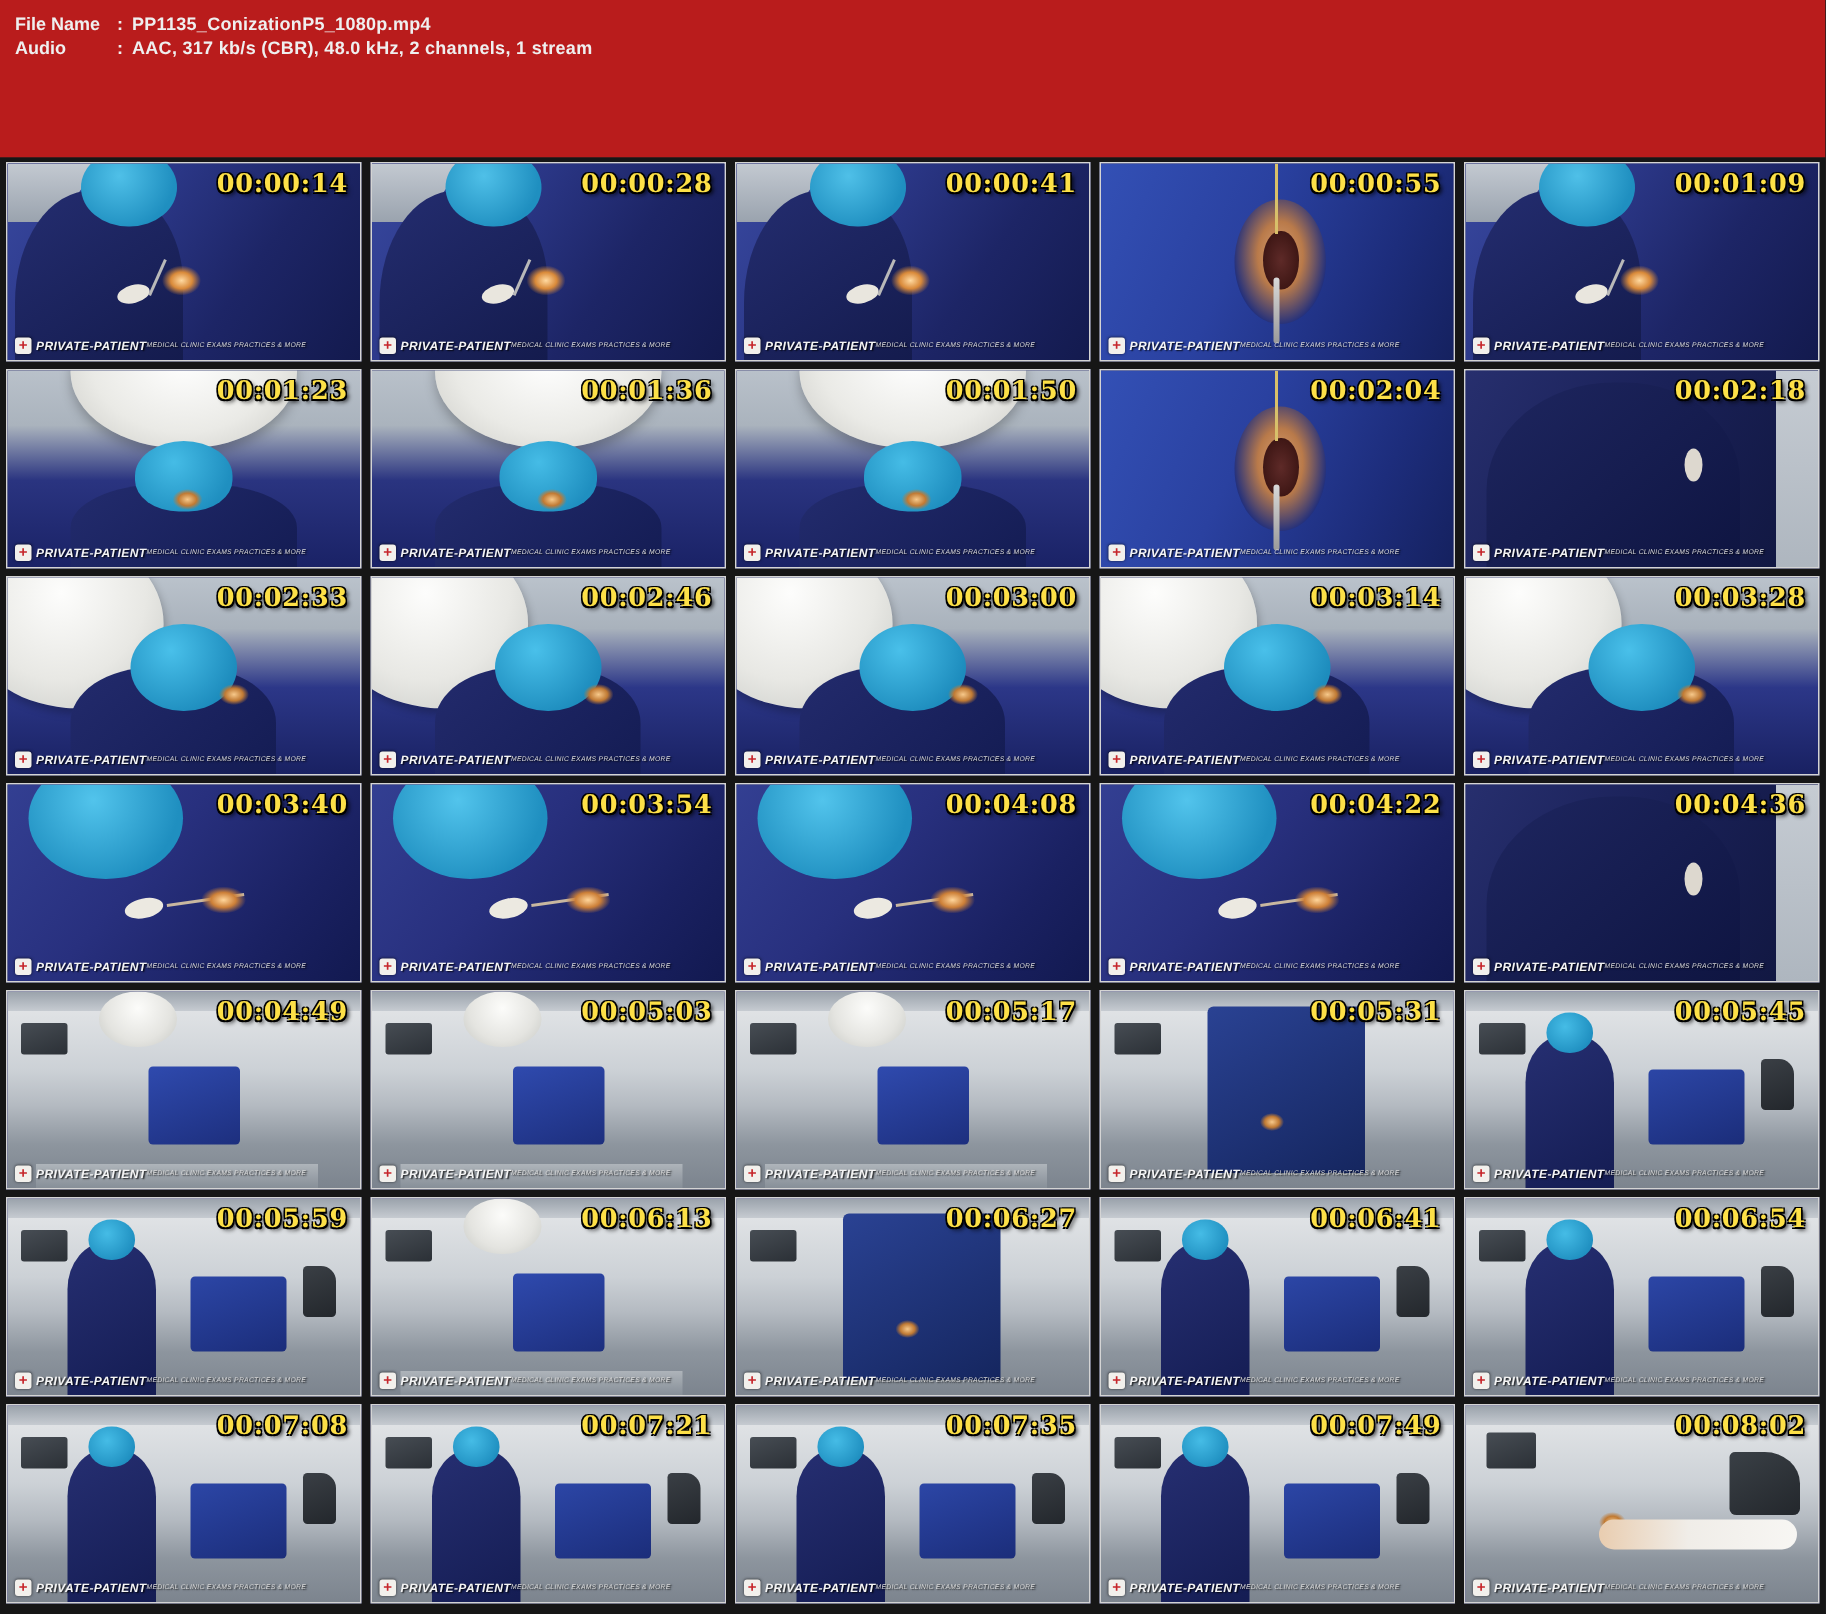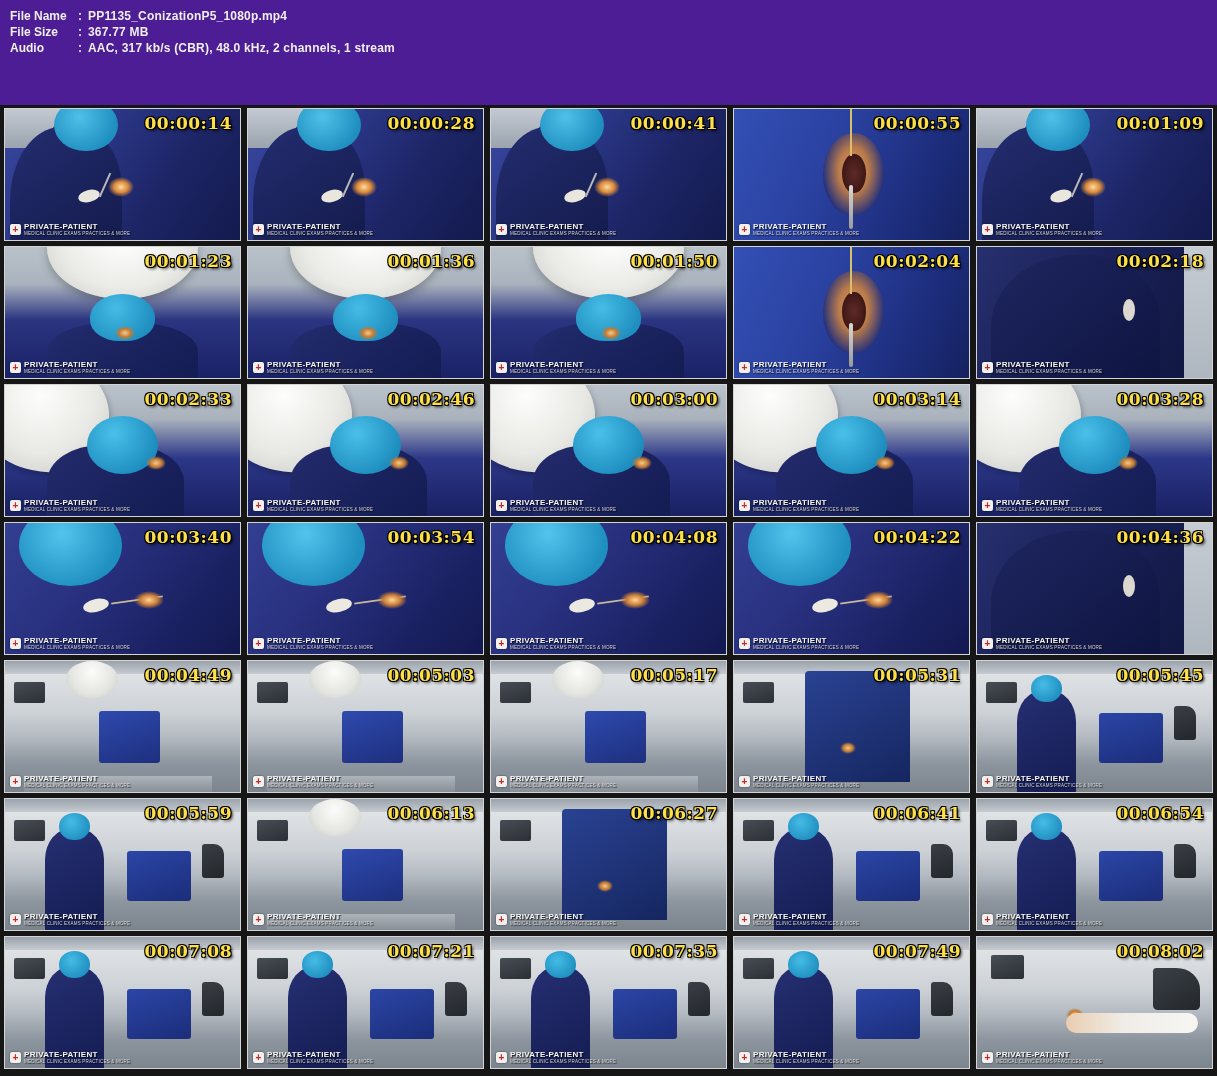--- a/index.html
+++ b/index.html
@@ -4,21 +4,21 @@
 <style>
   html,body{margin:0;padding:0;}
   body{
     width:1217px;height:1076px;overflow:hidden;
     background:#272727;
     font-family:"Liberation Sans", sans-serif;
   }
   
   .meta{
     height:105px;box-sizing:border-box;padding:8px 0 0 10px;
-    background:#4c1d95;
+    background:#b91c1c;
   }
   .hrow{height:16px;line-height:16px;font-size:12px;font-weight:bold;color:#efefef;white-space:nowrap;}
   .hl{display:inline-block;width:68px;}
   .hc{display:inline-block;width:10px;}
   .hv{letter-spacing:.2px;}
   
   .grid{
     box-sizing:border-box;width:1217px;height:971px;
     padding:3px 4px;background:#161616;
     display:grid;grid-template-columns:repeat(5,237px);
@@ -37,21 +37,21 @@
     color:#fde047;letter-spacing:.5px;
     text-shadow:-1px -1px 0 #000,1px -1px 0 #000,-1px 1px 0 #000,1px 1px 0 #000,2px 2px 3px rgba(0,0,0,.85);
   }
   
   .wm{position:absolute;left:5px;bottom:4px;display:flex;align-items:center;gap:3px;}
   .wm-cross{
     width:11px;height:11px;background:#f2f0ec;border-radius:2px;
     color:#c6262b;font-size:10px;line-height:11px;font-weight:bold;text-align:center;
     box-shadow:0 0 2px rgba(0,0,0,.6);
   }
-  .wm-col{display:flex;flex-direction:column;line-height:1;}
+  .wm-col{display:flex;flex-direction:row;line-height:1;font-style:italic;}
   .wm-brand{font-size:8px;font-weight:bold;color:#f4f4f4;letter-spacing:.3px;text-shadow:1px 1px 1px rgba(0,0,0,.8);}
   .wm-sub{font-size:4.5px;color:#d8d8d8;letter-spacing:.2px;margin-top:1px;text-shadow:1px 1px 1px rgba(0,0,0,.8);}
   
   
   .s-cu .scene{background:linear-gradient(125deg,#38489f 0%,#2b3787 35%,#1d2566 65%,#131a4e 100%);}
   .s-cu .wall{display:block;left:0;top:0;width:26%;height:30%;background:linear-gradient(180deg,#c3c9d1,#9aa3ae);clip-path:polygon(0 0,100% 0,55% 100%,0 100%);}
   .s-cu .figure{display:block;left:2%;top:14%;width:48%;height:95%;background:linear-gradient(145deg,#242d70,#131a4b);border-radius:45% 40% 0 0/60% 50% 0 0;}
   .s-cu .cap{display:block;left:21%;top:-8%;width:27%;height:40%;background:radial-gradient(circle at 40% 35%,#4fc0e8,#1f8fc0 72%);border-radius:50%;}
   .s-cu .glove{display:block;left:31%;top:62%;width:22px;height:12px;background:#e9e6de;border-radius:50%;transform:rotate(-14deg);}
   .s-cu .tool{display:block;left:42%;top:48%;width:2px;height:26px;background:#b9b9b9;transform:rotate(24deg);}
@@ -106,23 +106,20 @@
   .s-roomchair .equip{display:block;left:6%;top:14%;width:14%;height:18%;background:linear-gradient(160deg,#474d54,#2b3036);border-radius:2px;}
 </style>
 </head>
 <body>
 
 <div class="meta">
   <div class="hrow">
     <span class="hl">File Name</span><span class="hc">:</span><span class="hv">PP1135_ConizationP5_1080p.mp4</span>
   </div>
   <div class="hrow">
-    <span class="hl">File Size</span><span class="hc">:</span><span class="hv">367.77 MB</span>
-  </div>
-  <div class="hrow">
     <span class="hl">Audio</span><span class="hc">:</span><span class="hv">AAC, 317 kb/s (CBR), 48.0 kHz, 2 channels, 1 stream</span>
   </div>
 </div>
 
 <div class="grid">
   <div class="thumb s-cu">
     <div class="scene">
       <div class="ph wall"></div>
 
       <div class="ph figure"></div>

